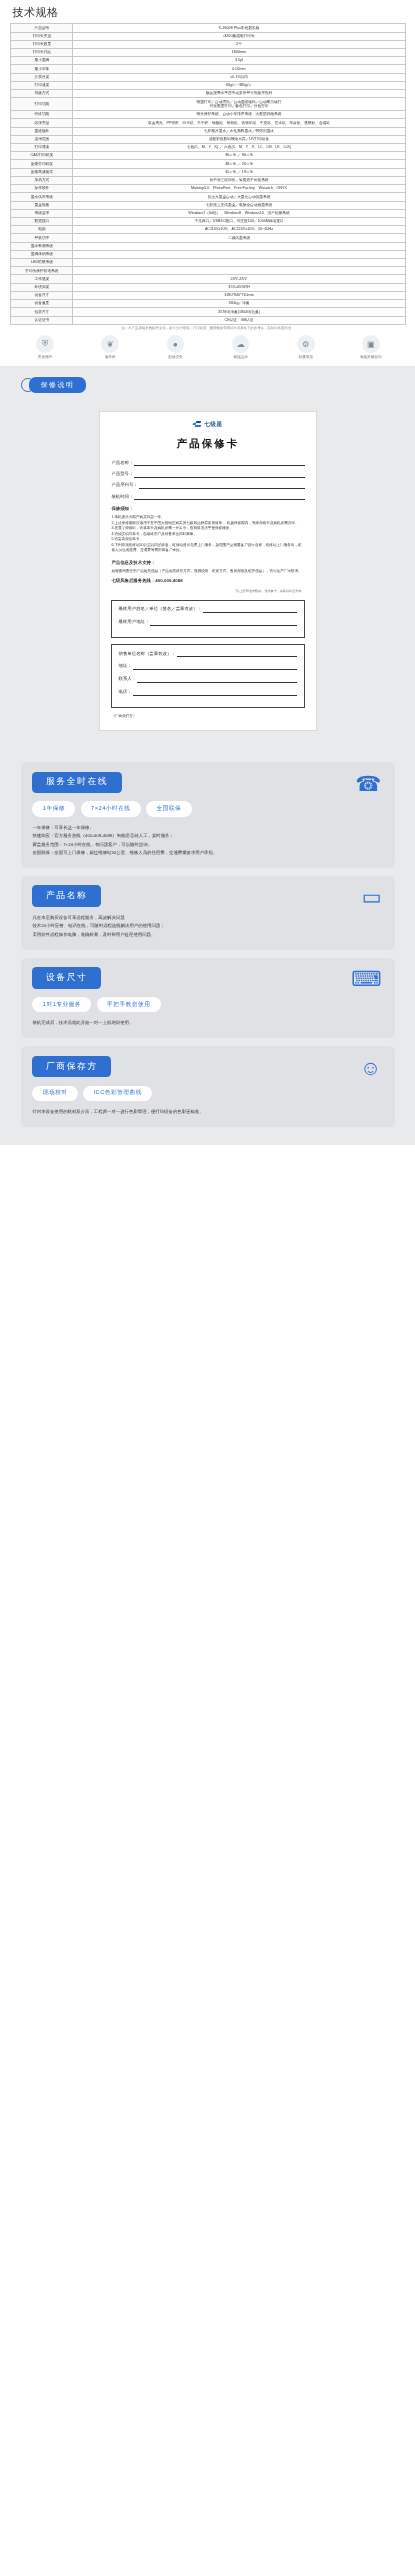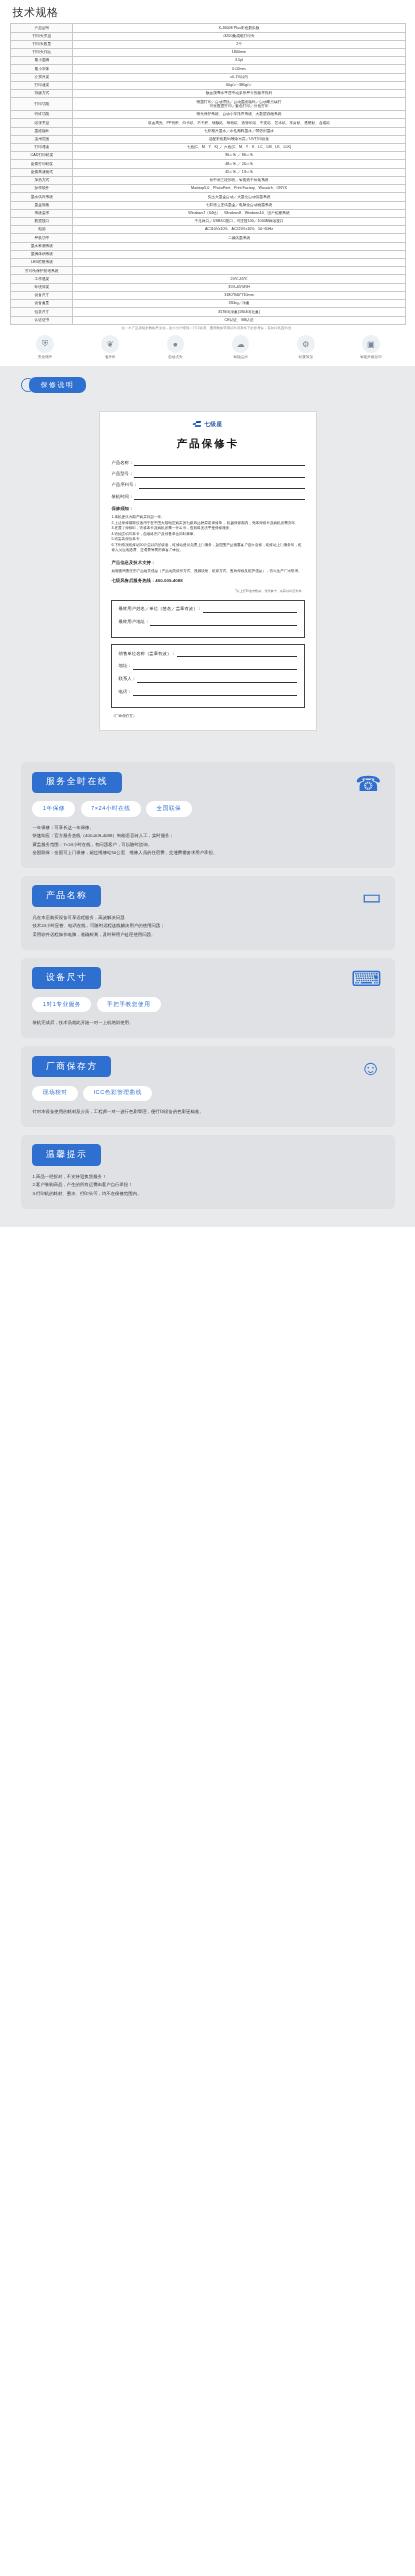--- a/index.html
+++ b/index.html
@@ -418,21 +418,16 @@
           <span class="tag">手把手教您使用</span>
         </div><div class="para">
           <div>装机完成后，技术员就此开始一对一上机培训使用。</div>
         </div></div>
       <div class="panel"><div class="panel-title">厂商保存方</div><div class="art" style="font-size: 21px;">☺</div><div class="tag-row">
           <span class="tag">现场校对</span>
           <span class="tag">ICC色彩管理曲线</span>
         </div><div class="para">
           <div>针对本设备使用的耗材及介质，工程师一对一进行色彩管理，便打印设备的色彩更精准。</div>
         </div></div>
-      <div class="panel"><div class="panel-title">温馨提示</div><div style="height: 7.3px;"></div><div class="para">
-          <div>1.商品一经拆封，不支持退换货服务！</div>
-          <div>2.客户装购商品，产生的所有运费由客户自行承担！</div>
-          <div>3.打印机的耗材、墨水、打印头等，均不在保修范围内。</div>
-        </div></div>
     </div>
 
 </div>
 
 
 </body></html>

